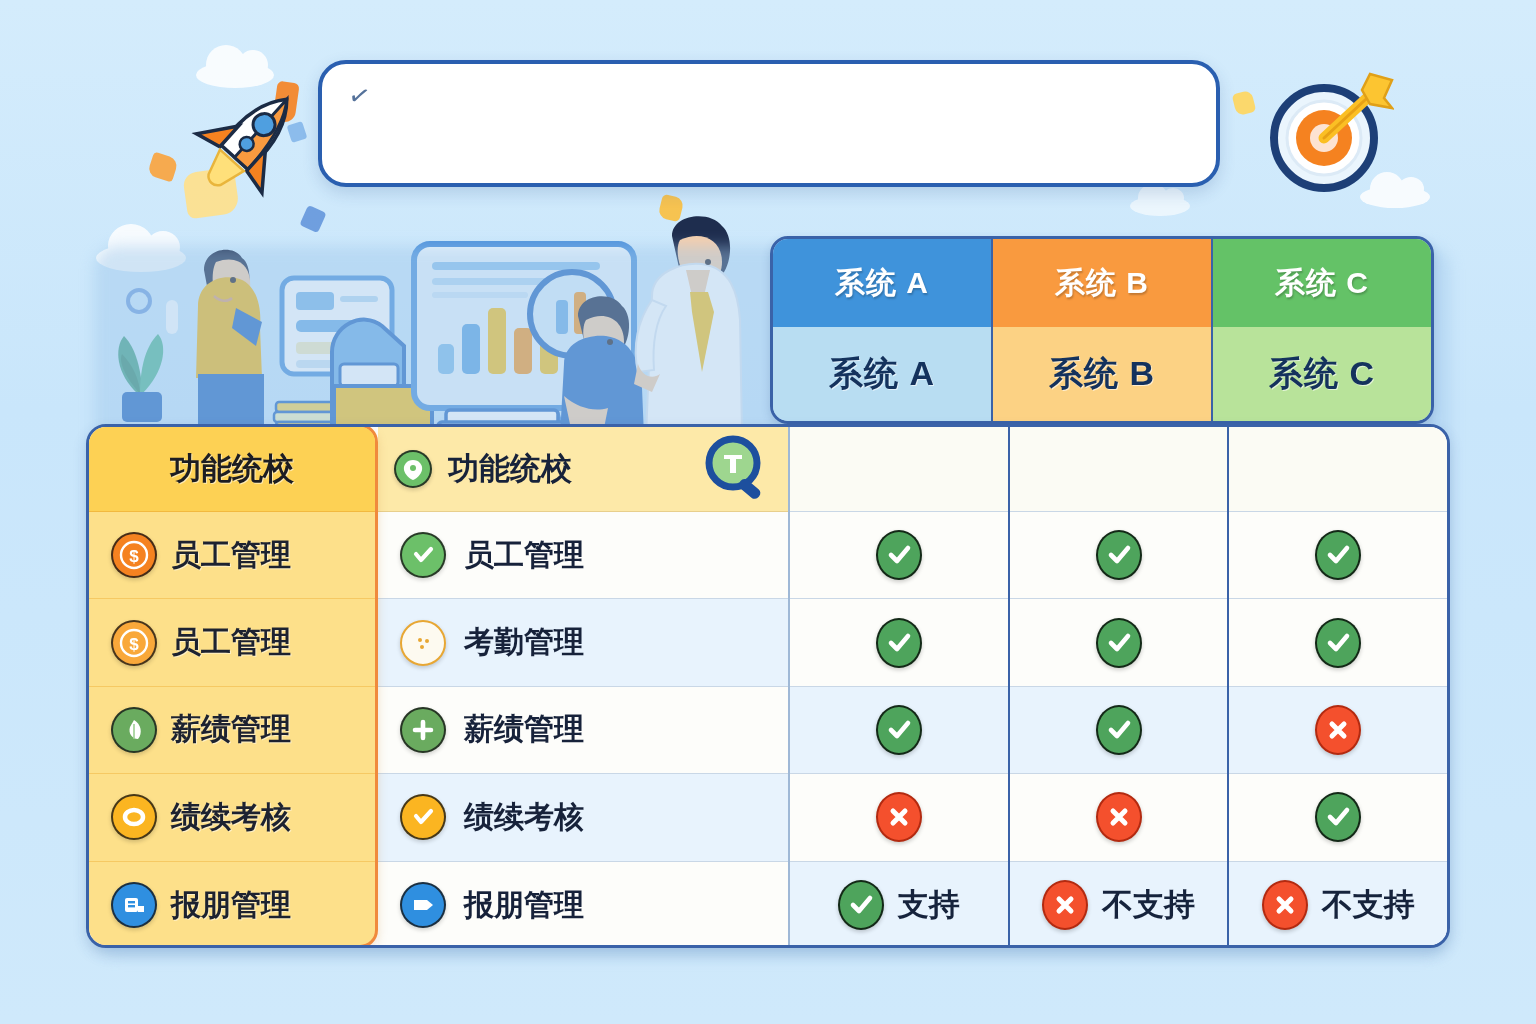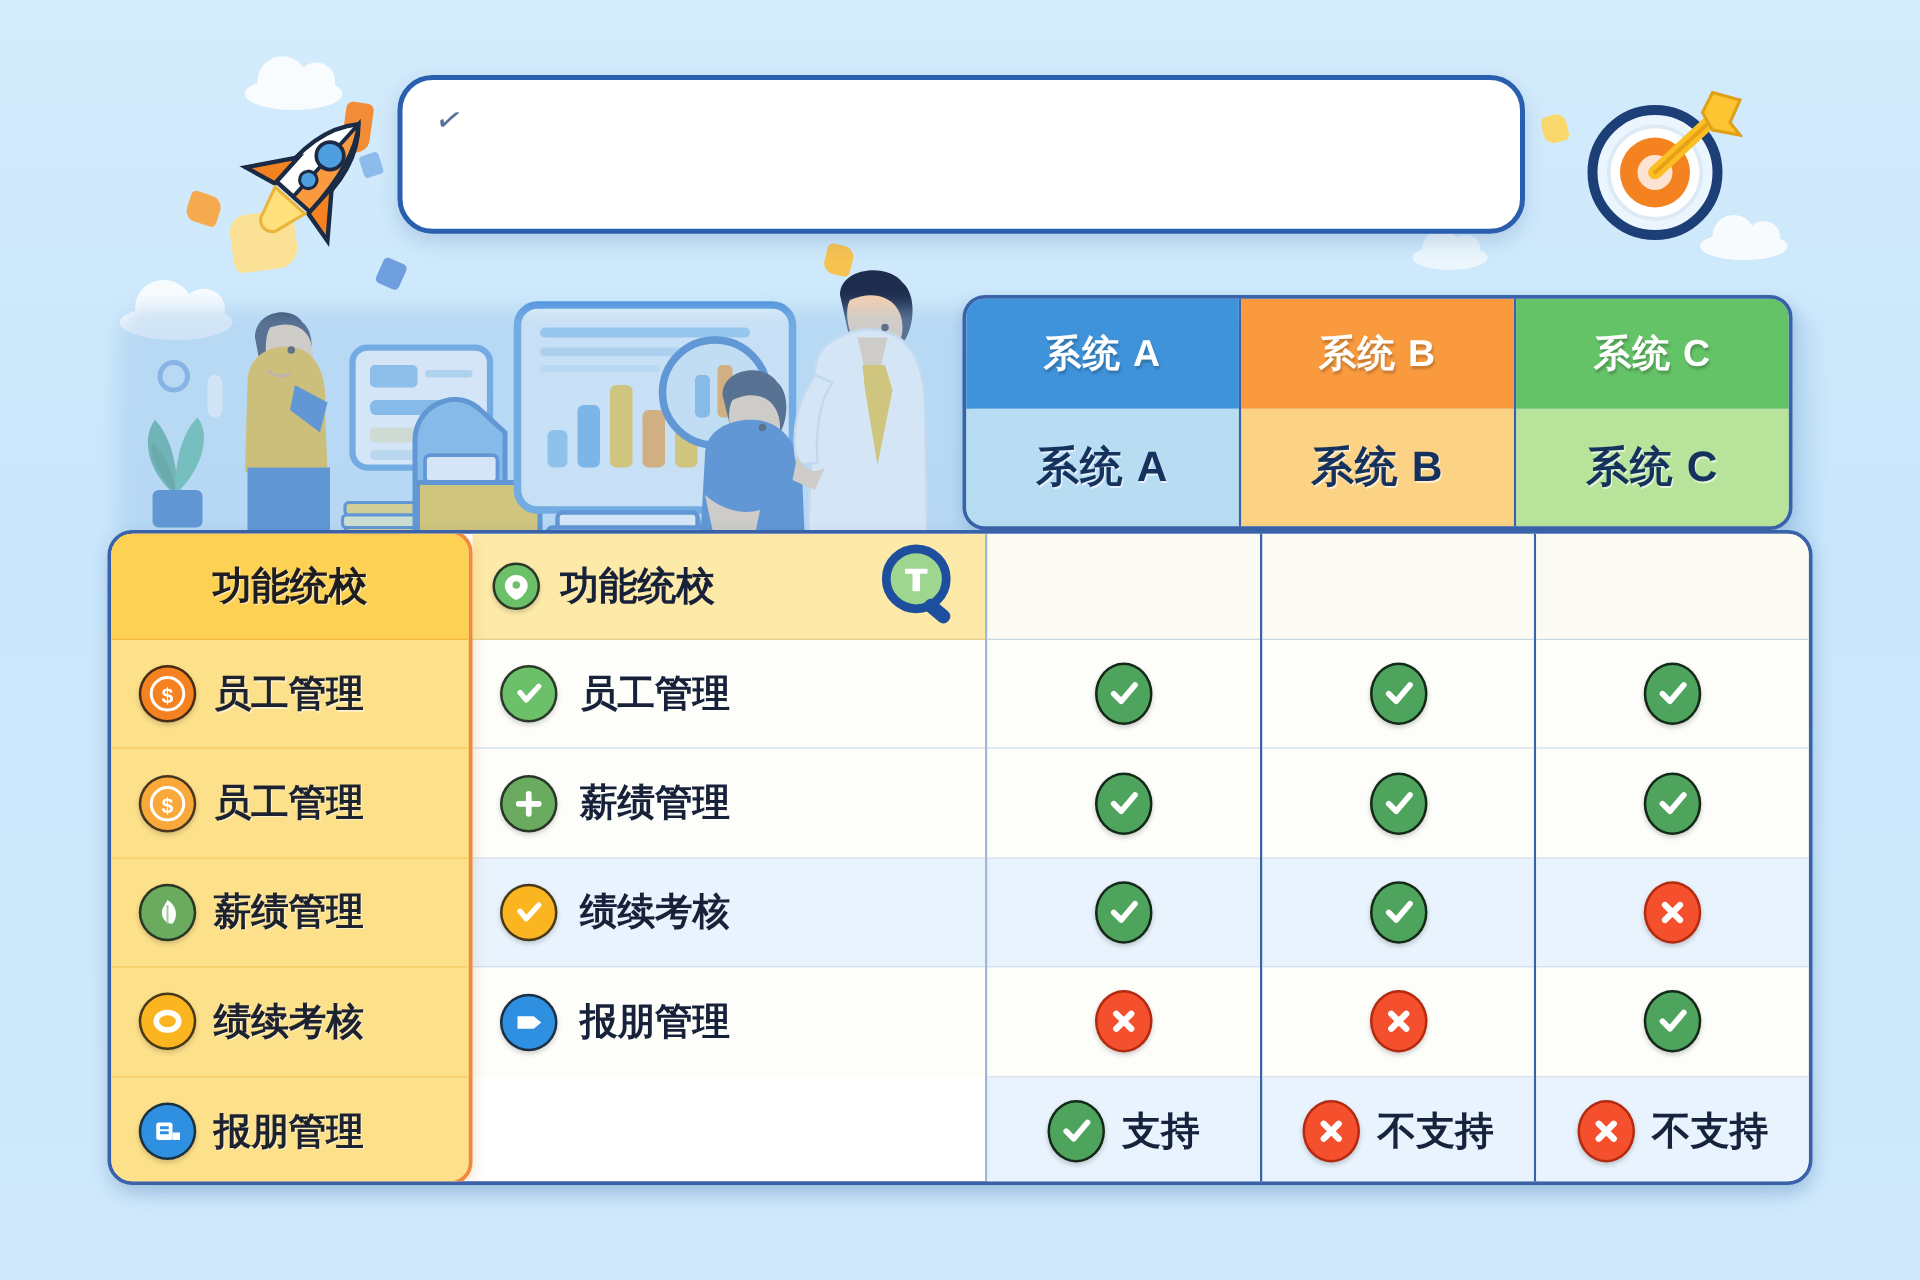--- a/index.html
+++ b/index.html
@@ -396,20 +396,30 @@
       </div>
 
       <div class="nc-row row-even">
         <span class="pill-icon ico-lgreen">
           <svg viewBox="0 0 30 30">
               <path d="M8 14 L13 20 L23 9" stroke="#fff" stroke-width="4.2" fill="none" stroke-linecap="round" stroke-linejoin="round"></path>
             </svg>
         </span>
         <span class="lbl">员工管理</span>
       </div>
+      <div class="nc-row row-odd">
+        <span class="pill-icon ico-white-amber">
+          <svg viewBox="0 0 30 30">
+              <circle cx="12" cy="12" r="2" fill="#e8a733"></circle>
+              <circle cx="19" cy="13" r="2" fill="#e8a733"></circle>
+              <circle cx="14" cy="19" r="2" fill="#e8a733"></circle>
+            </svg>
+        </span>
+        <span class="lbl">考勤管理</span>
+      </div>
       <div class="nc-row row-even">
         <span class="pill-icon ico-green">
           <svg viewBox="0 0 30 30">
               <path d="M15 7 V23 M7 15 H23" stroke="#fff" stroke-width="4.6" stroke-linecap="round"></path>
             </svg>
         </span>
         <span class="lbl">薪绩管理</span>
       </div>
       <div class="nc-row row-odd">
         <span class="pill-icon ico-yellow">

